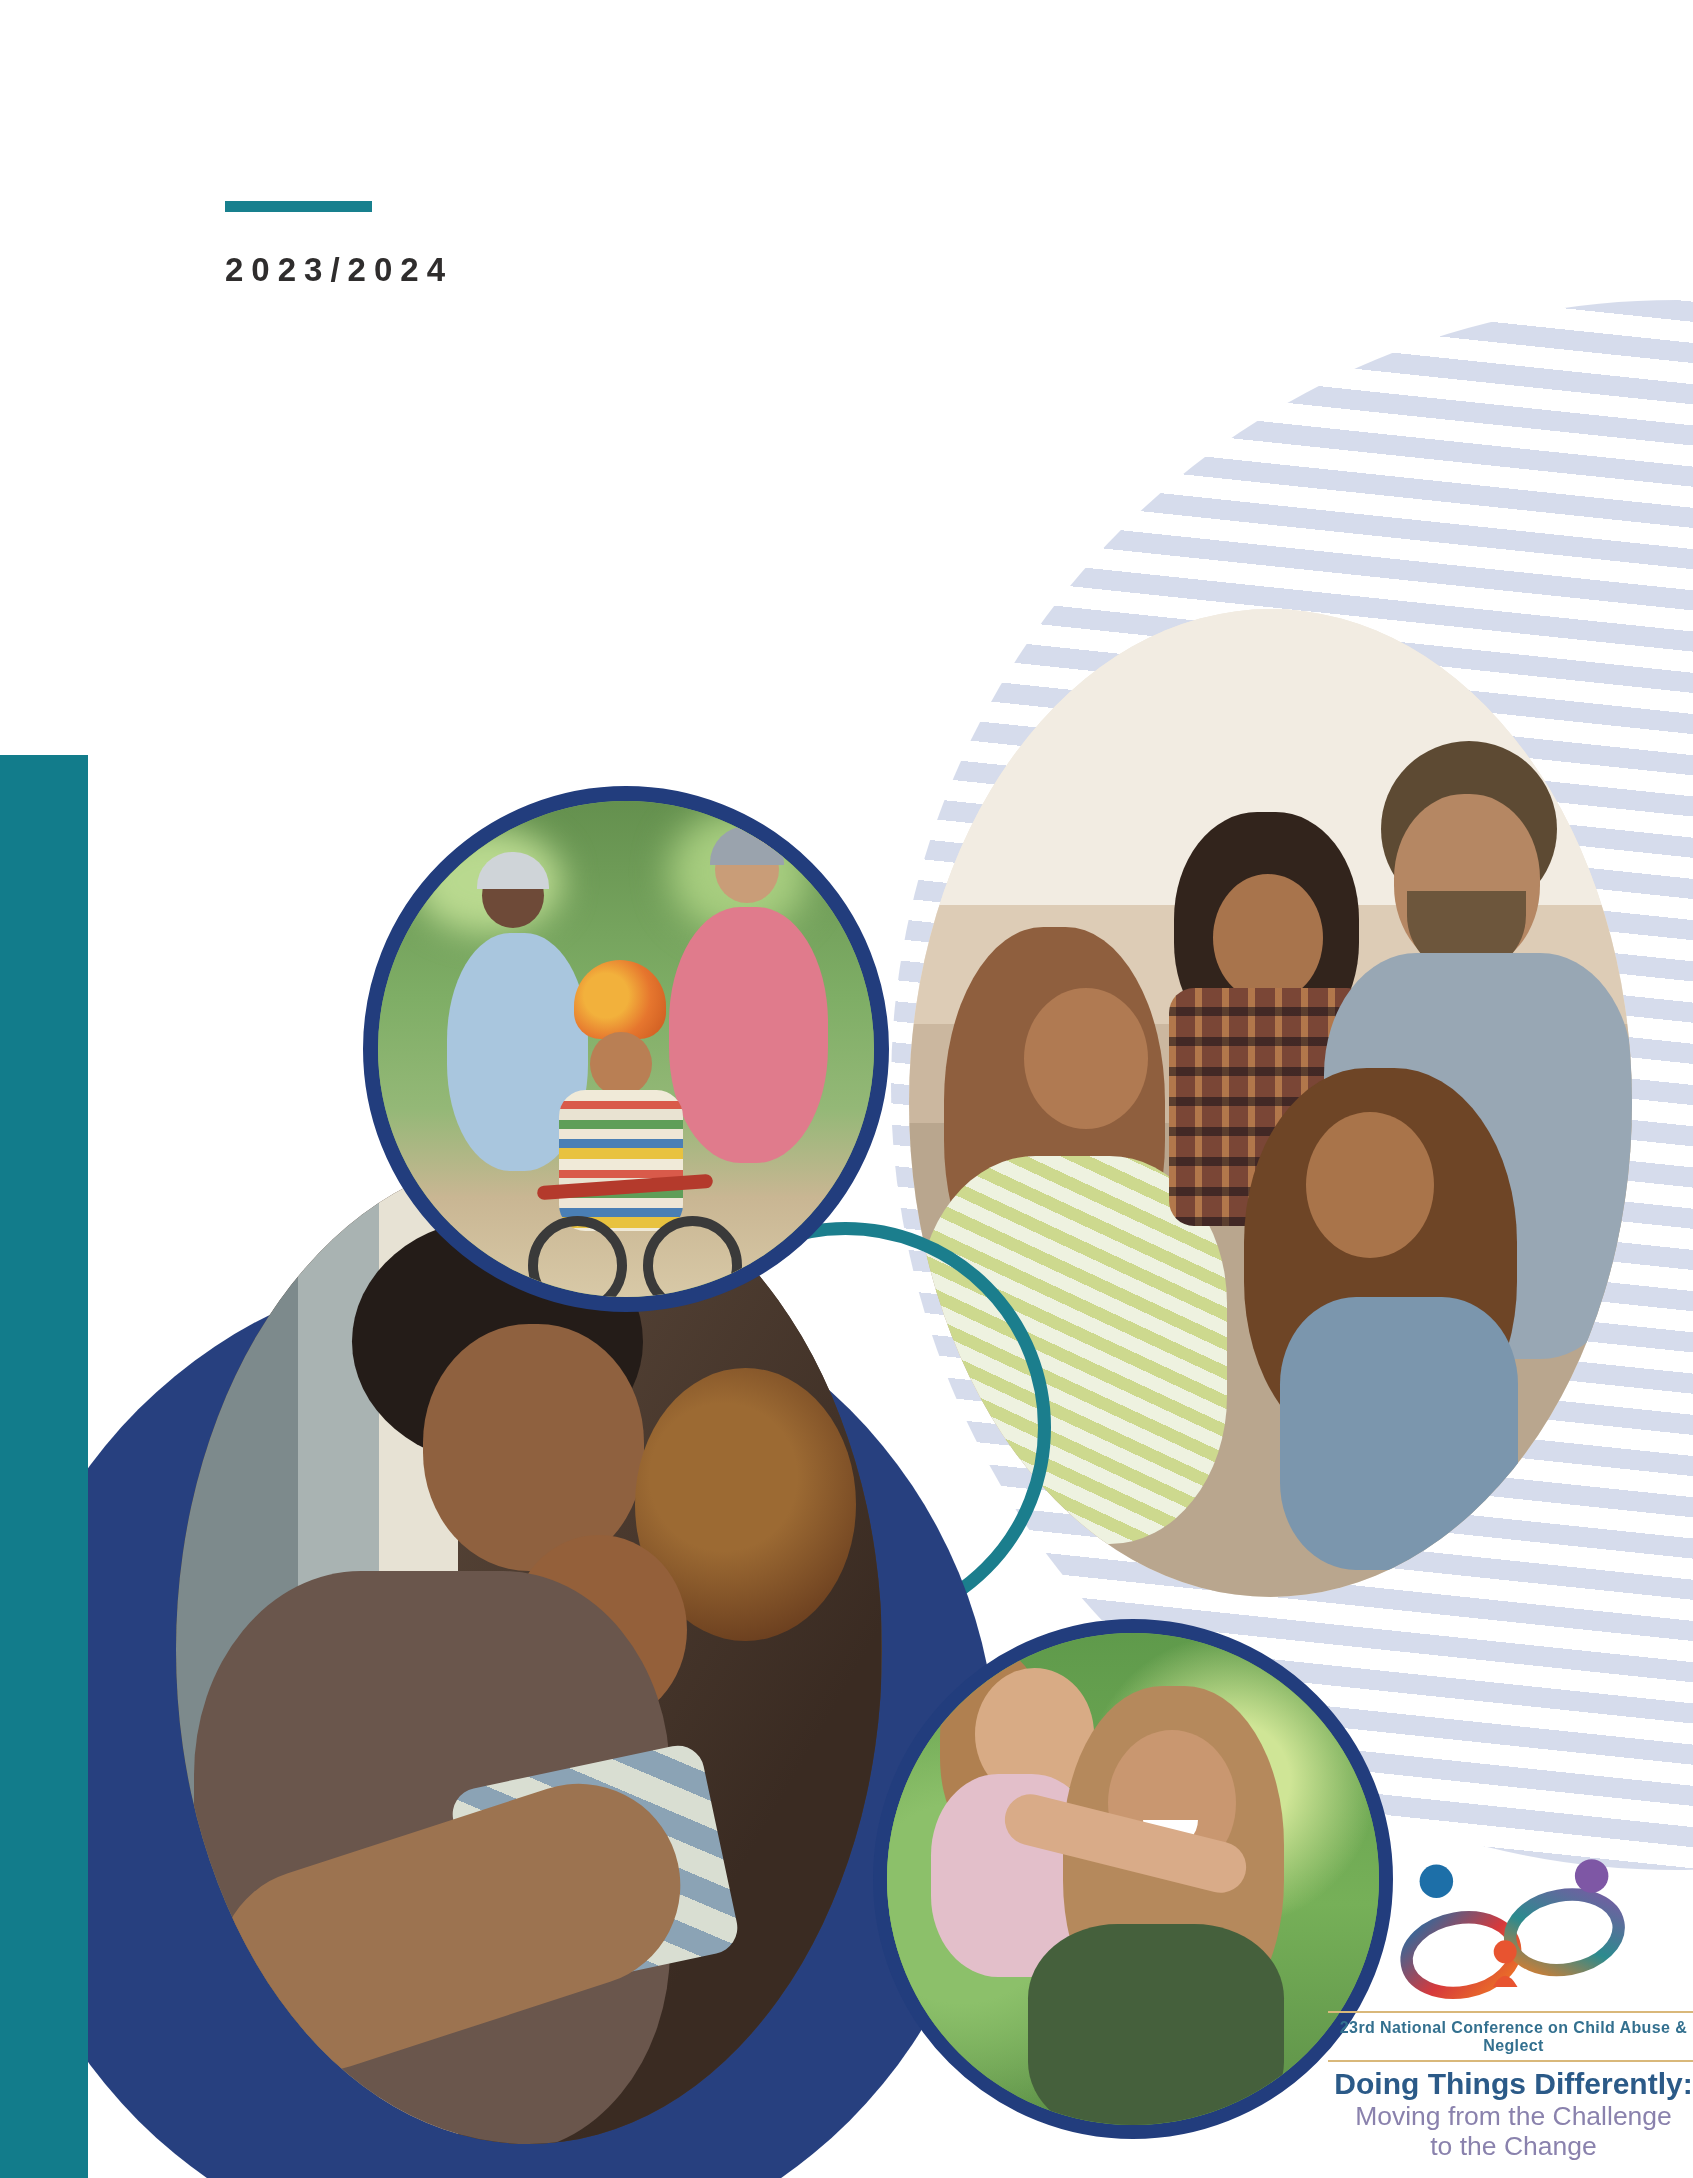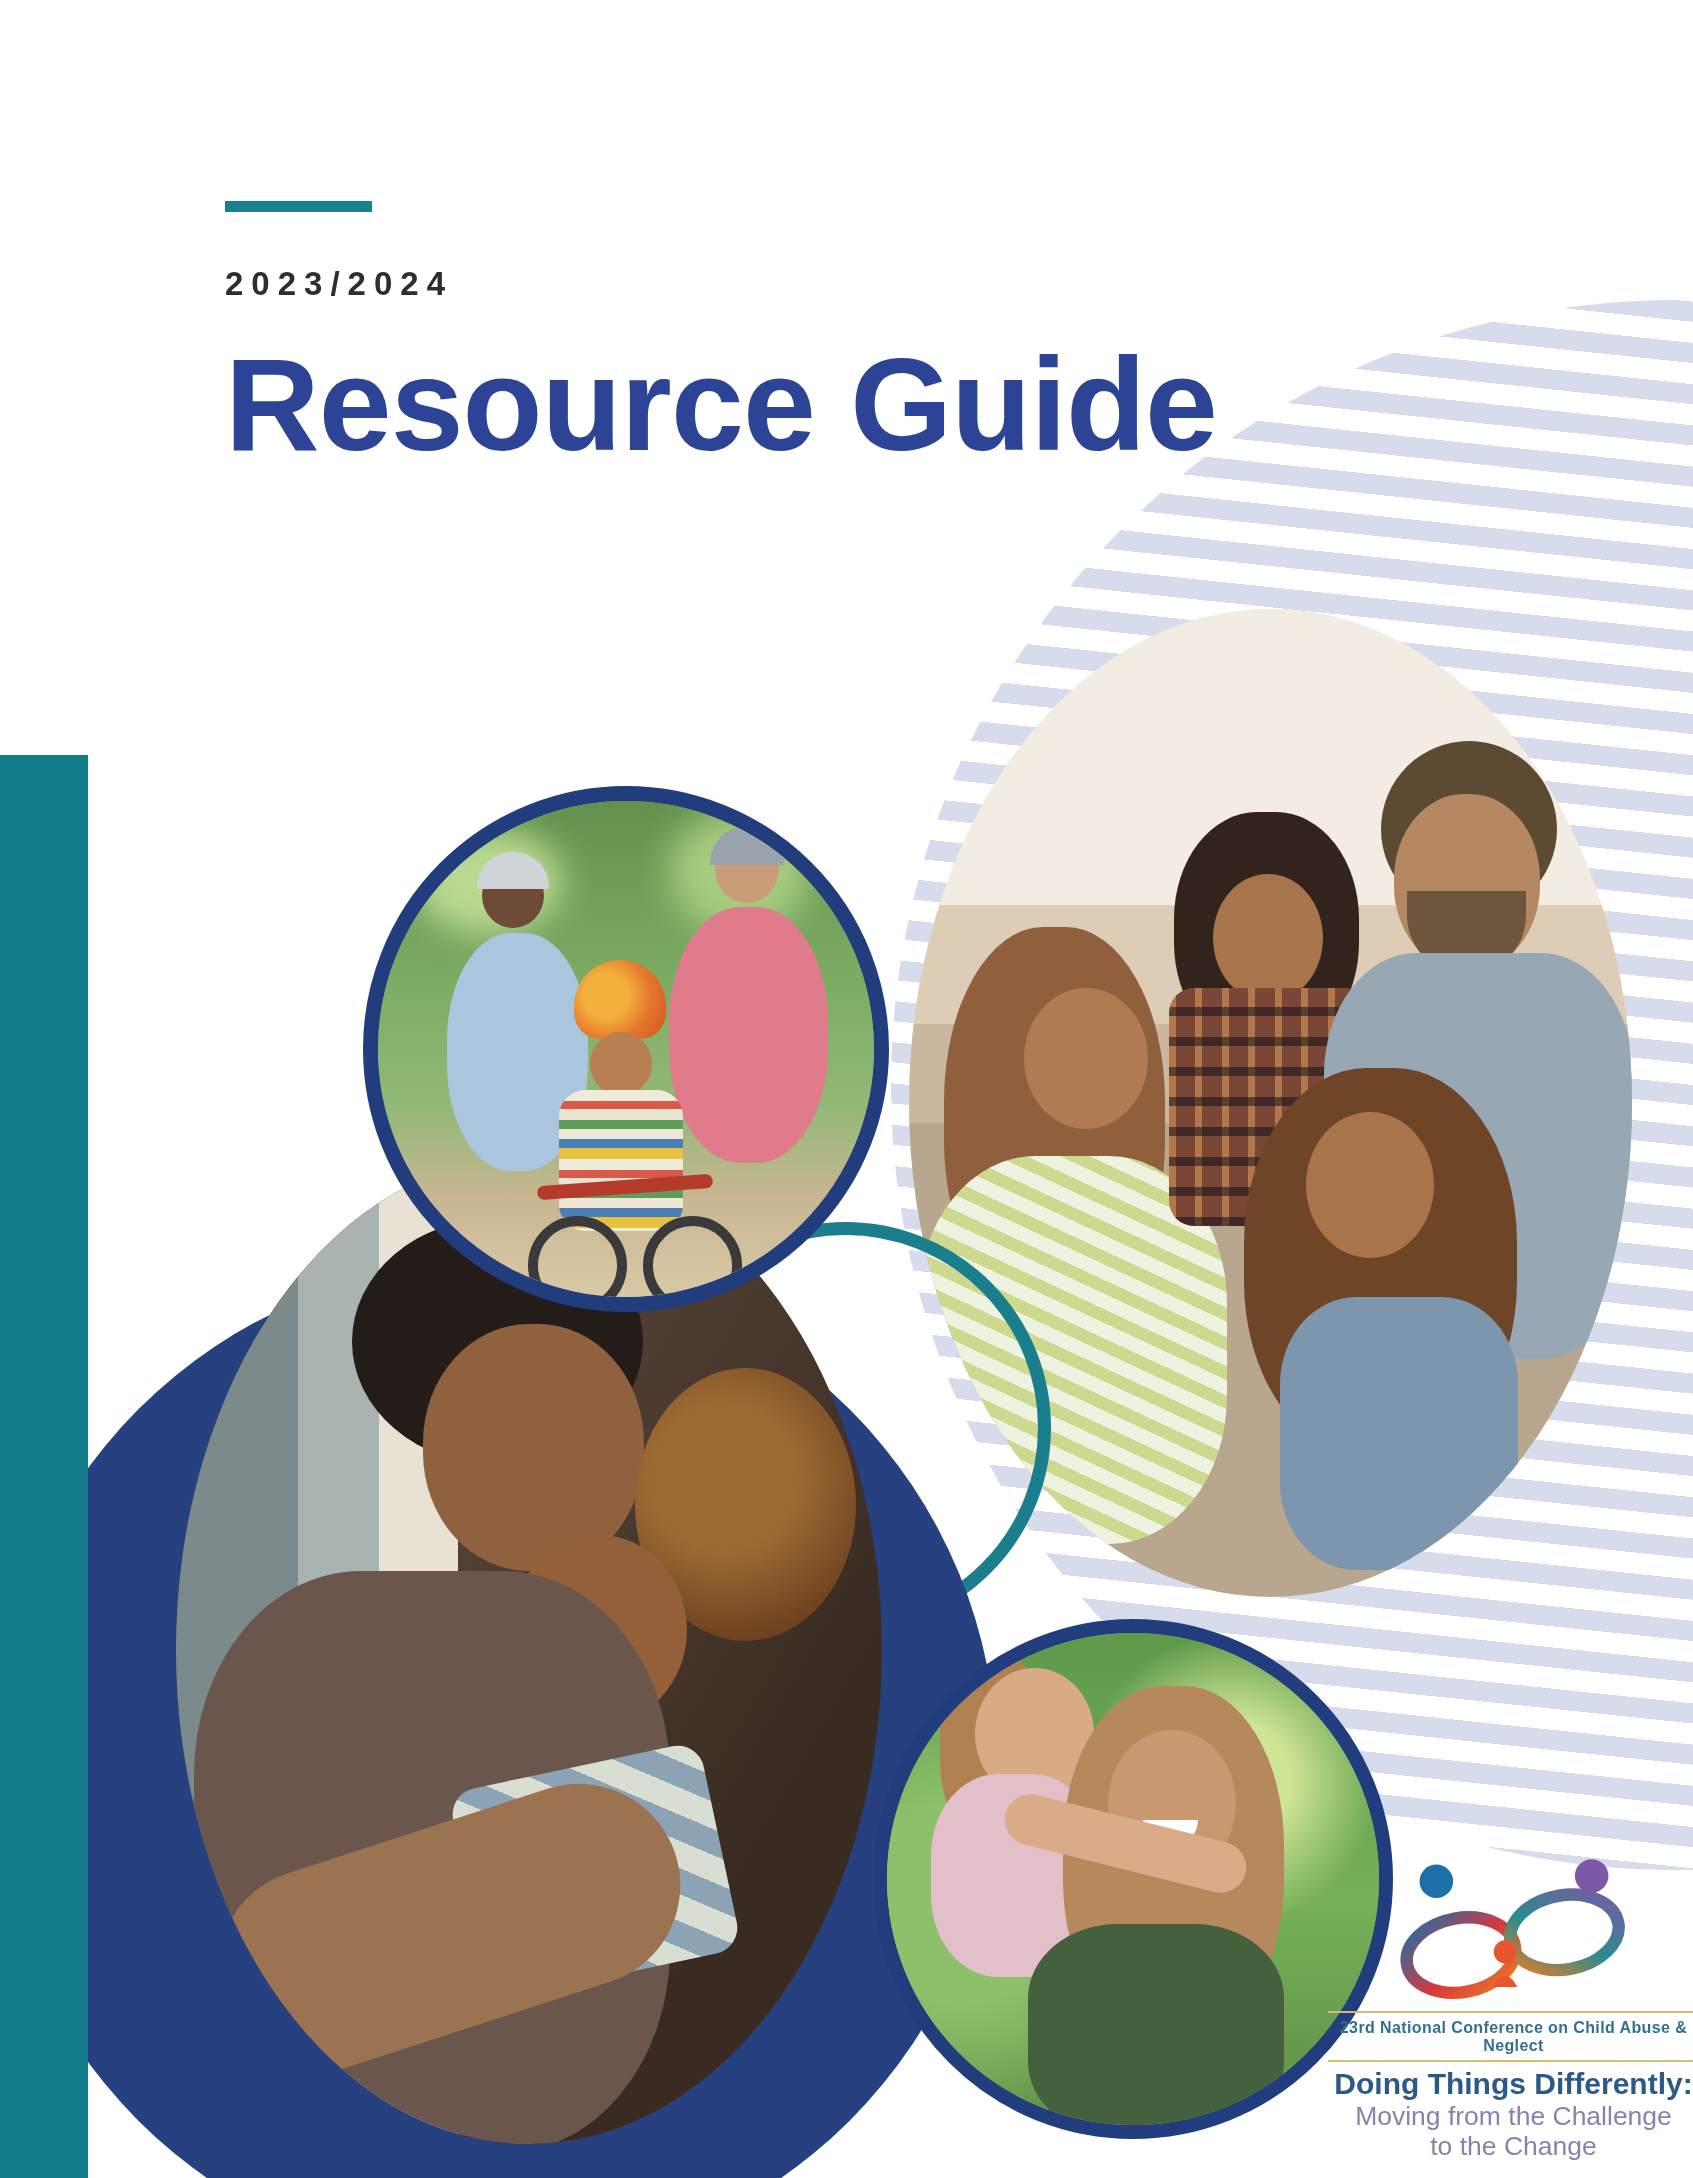--- a/index.html
+++ b/index.html
@@ -15,21 +15,21 @@
     left:891px;top:300px;width:1570px;height:1570px;border-radius:50%;
     background:repeating-linear-gradient(186deg,#d6dcec 0 20px,#ffffff 20px 41px);
   }
 
   
   .teal-bar{left:0;top:755px;width:88px;height:1423px;background:#127c8b;}
 
   
   .header{left:225px;top:201px;width:1147px;}
   .header-rule{width:147px;height:10.6px;background:#18808e;}
-  .year{margin-top:53px;font-size:33px;font-weight:bold;letter-spacing:8px;color:#2f2d2d;}
+  .year{margin-top:39px;font-size:33px;font-weight:bold;letter-spacing:8px;color:#2f2d2d;}
   .title{margin-top:19.4px;font-size:131px;line-height:166px;font-weight:bold;color:#2c4396;letter-spacing:-0.9px;}
 
   
   .photo{overflow:hidden;}
   .family-ellipse{left:909px;top:609px;width:723px;height:988px;border-radius:50%;background:#efe8dd;}
   .teal-ring{left:640px;top:1222px;width:385px;height:385px;border:13.2px solid #1b7e8d;border-radius:50%;}
   .navy-circle{left:-8.8px;top:1262px;width:1006px;height:1006px;border-radius:50%;background:#27407f;}
   .father-ellipse{left:176px;top:1156px;width:706px;height:988px;border-radius:50%;background:#4a382b;}
   .bike-circle{left:363px;top:786px;width:496px;height:496px;border:15px solid #223d7d;border-radius:50%;background:#84ab66;}
   .piggy-circle{left:873px;top:1619px;width:492px;height:492px;border:14px solid #223d7d;border-radius:50%;background:#76b058;}
@@ -180,21 +180,20 @@
     <div class="abs piggy-tank"></div>
     <div class="abs piggy-arm"></div>
   </div>
 
   <div class="abs teal-bar"></div>
 
   <div class="abs header">
     <div class="header-rule"></div>
     <div class="year">2023/2024</div>
     <div class="title">
-      <div>Resource Guide</div>
     </div>
   </div>
 
   <div class="abs logo">
     <svg class="logo-mark" width="300" height="150" viewBox="0 0 340 170">
       <defs>
         <linearGradient id="gLeft" x1="0" y1="0" x2="1" y2="1">
           <stop offset="0" stop-color="#1d6fa8"></stop>
           <stop offset="0.55" stop-color="#d6393c"></stop>
           <stop offset="1" stop-color="#ef7b23"></stop>

